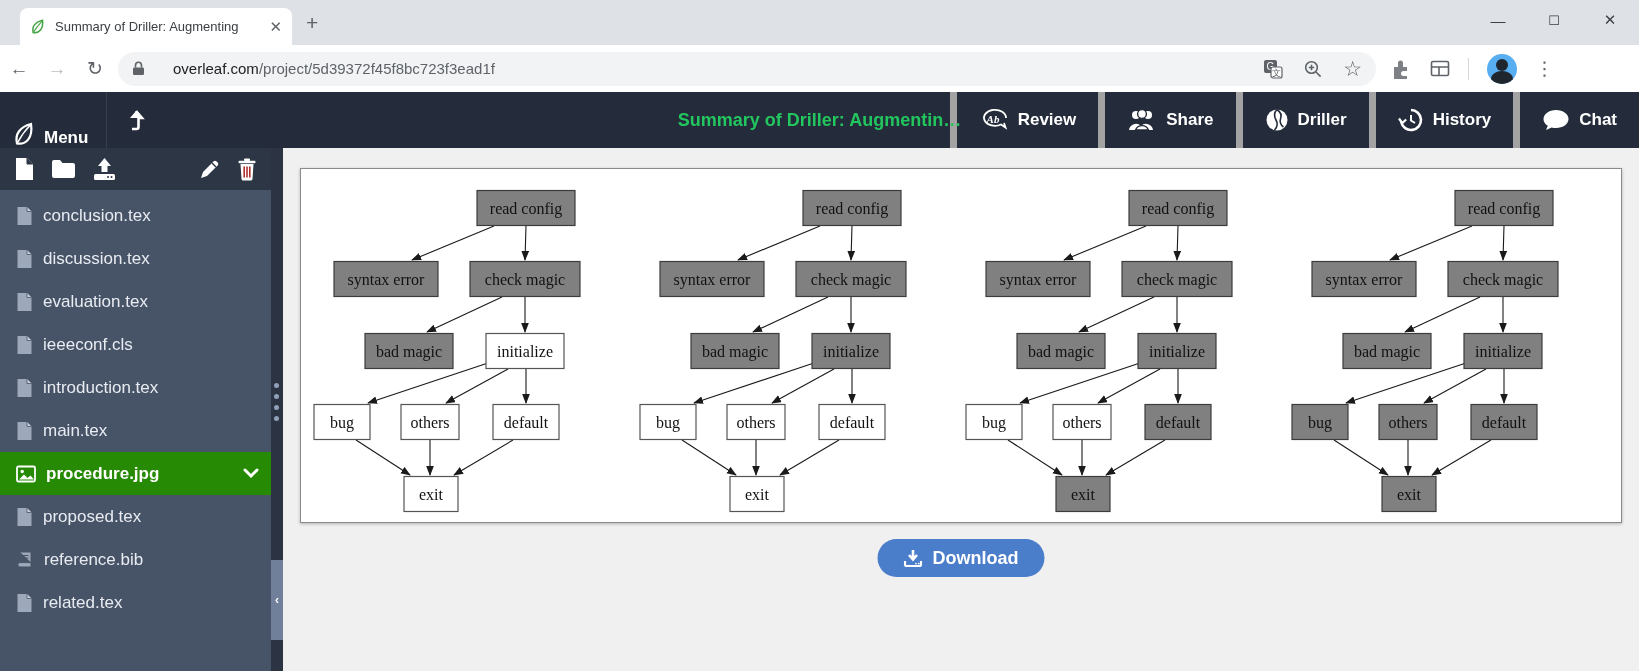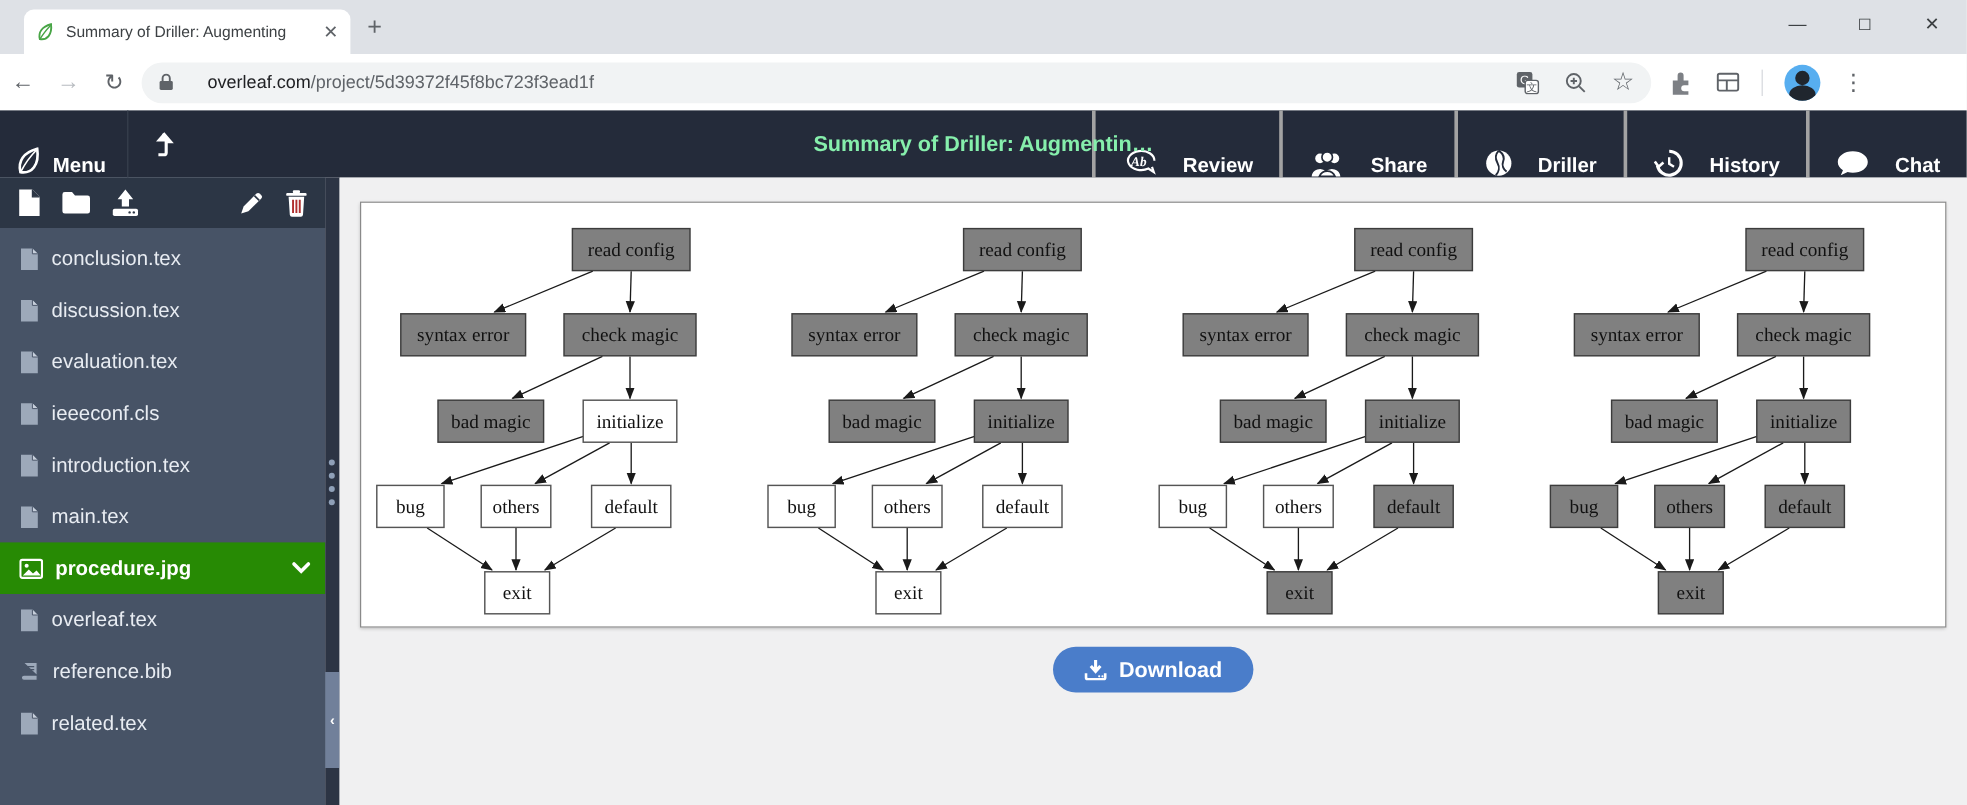--- a/index.html
+++ b/index.html
@@ -30,23 +30,23 @@
   .avatar { width:30px; height:30px; border-radius:50%; background:#57aef0; position:relative; overflow:hidden; }
   .avatar::before { content:""; position:absolute; left:9px; top:5px; width:12px; height:12px; border-radius:50%; background:#20262e; }
   .avatar::after { content:""; position:absolute; left:4px; top:17px; width:22px; height:16px; border-radius:50% 50% 0 0; background:#20262e; }
 
   
   .ol-header { position:absolute; left:0; top:92px; width:100%; height:56px; background:#242b3a; display:flex; align-items:center; color:#fff; }
   .menu-btn { display:flex; align-items:flex-end; gap:8px; padding:0 18px 0 12px; height:100%; }
   .menu-label { font-size:17px; font-weight:bold; }
   .hsep { width:1px; height:100%; background:#39414f; }
   .upbtn { width:58px; height:100%; display:flex; align-items:center; justify-content:center; }
-  .ol-title { position:absolute; left:0; right:0; text-align:center; font-size:18px; font-weight:bold; color:#86efac; pointer-events:none; width:760px; margin:2px auto; }
+  .ol-title { position:absolute; left:0; right:0; text-align:center; font-size:18px; font-weight:bold; color:#22c55e; pointer-events:none; width:760px; margin:2px auto; }
   .ol-actions { margin-left:auto; display:flex; height:100%; }
-  .ol-action { display:flex; align-items:flex-end; gap:21px; padding:0 22px; border-left:3px solid #a3a3a3; font-size:17px; font-weight:bold; color:#fff; }
+  .ol-action { display:flex; align-items:center; gap:9px; padding:0 22px; border-left:7px solid #a3a3a3; font-size:17px; font-weight:bold; color:#fff; }
 
   
   .content { position:absolute; left:0; top:148px; width:100%; height:523px; display:flex; }
   .sidebar-col { width:271px; background:#475366; display:flex; flex-direction:column; }
   .file-toolbar { height:42px; background:#2c3645; display:flex; align-items:center; padding:0 14px; gap:16px; }
   .ft-spacer { flex:1; }
   .file-tree { flex:1; padding-top:4px; }
   .tree-item { height:43px; display:flex; align-items:center; gap:10px; padding:0 12px 0 16px; color:#e8ecf2; font-size:17px; }
   .tree-item.selected { background:#278a04; font-weight:bold; color:#ffffff; }
   .tree-item .chev { margin-left:auto; }
@@ -284,21 +284,21 @@
               </svg>
             </span>
           </div>
           <div class="tree-item">
             <span>
               <svg width="17" height="20" viewBox="0 0 17 20">
                 <path d="M1.5 1 H11 L15.5 5.5 V19 H1.5 Z" fill="#9da9ba"></path>
                 <path d="M11 1 V5.5 H15.5" fill="#c7cfdb" stroke="#475366" stroke-width="0.8"></path>
               </svg>
             </span>
-            <span>overleaf.tex</span>
+            <span>proposed.tex</span>
           </div>
           <div class="tree-item">
             <span>
               <svg width="18" height="20" viewBox="0 0 18 20">
                 <path d="M4 2 H15 V17 H4 a2.2 2.2 0 0 1 0 -4.4 H15" fill="#9da9ba" stroke="#475366" stroke-width="1"></path>
                 <path d="M6.5 5.5 h6 M6.5 8 h6" stroke="#475366" stroke-width="1"></path>
               </svg>
             </span>
             <span>reference.bib</span>
           </div>

